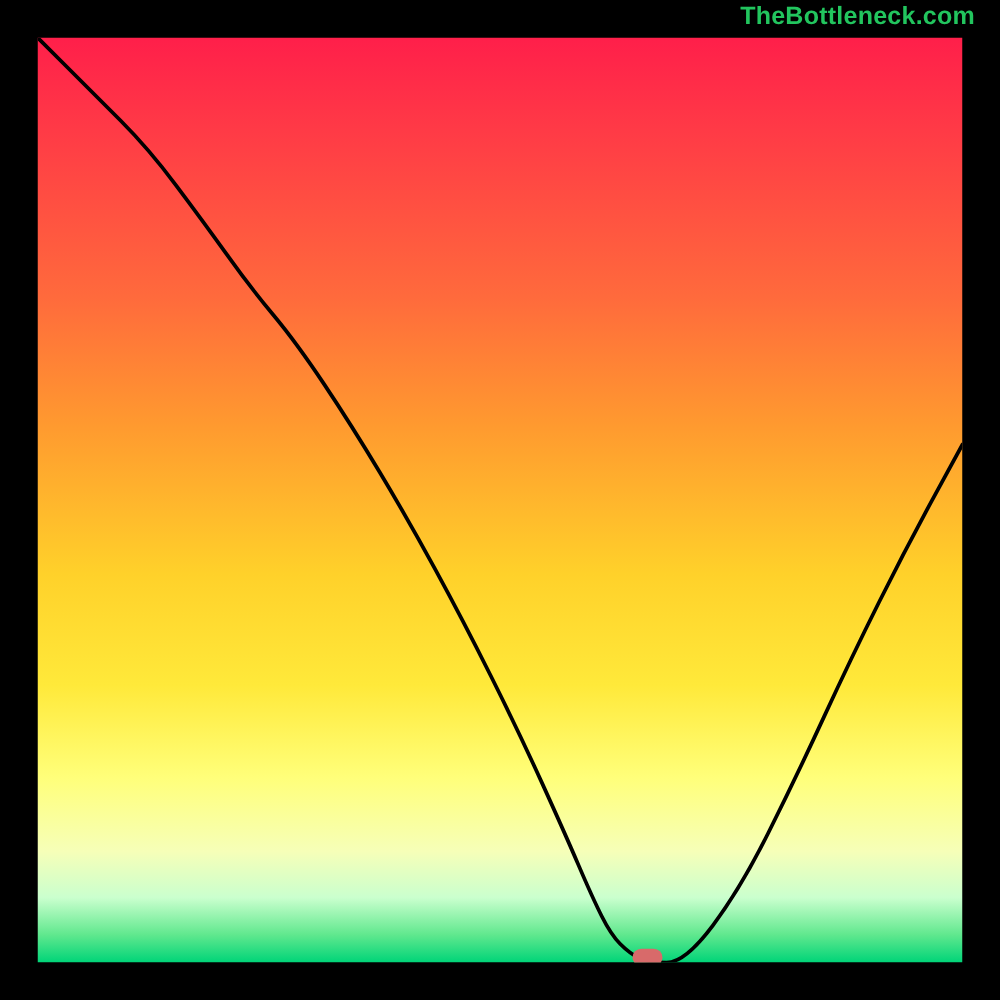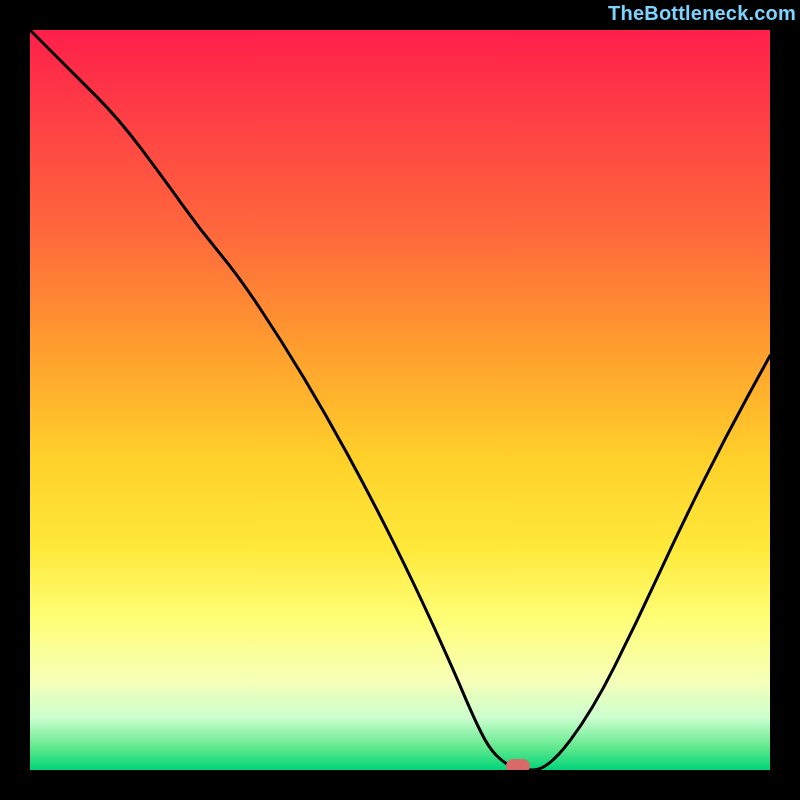--- a/index.html
+++ b/index.html
@@ -12,22 +12,22 @@
   }
   .frame {
     position: relative;
     width: 800px;
     height: 800px;
     background: #000;
   }
   .watermark {
     position: absolute;
     top: 2px;
-    right: 4px;
-    color: #7dd3fc;
+    right: 20px;
+    color: #22c55e;
     font-size: 20px;
     font-weight: 600;
     letter-spacing: 0.2px;
     z-index: 10;
     user-select: none;
   }
   .plot {
     position: absolute;
     left: 30px;
     top: 30px;

